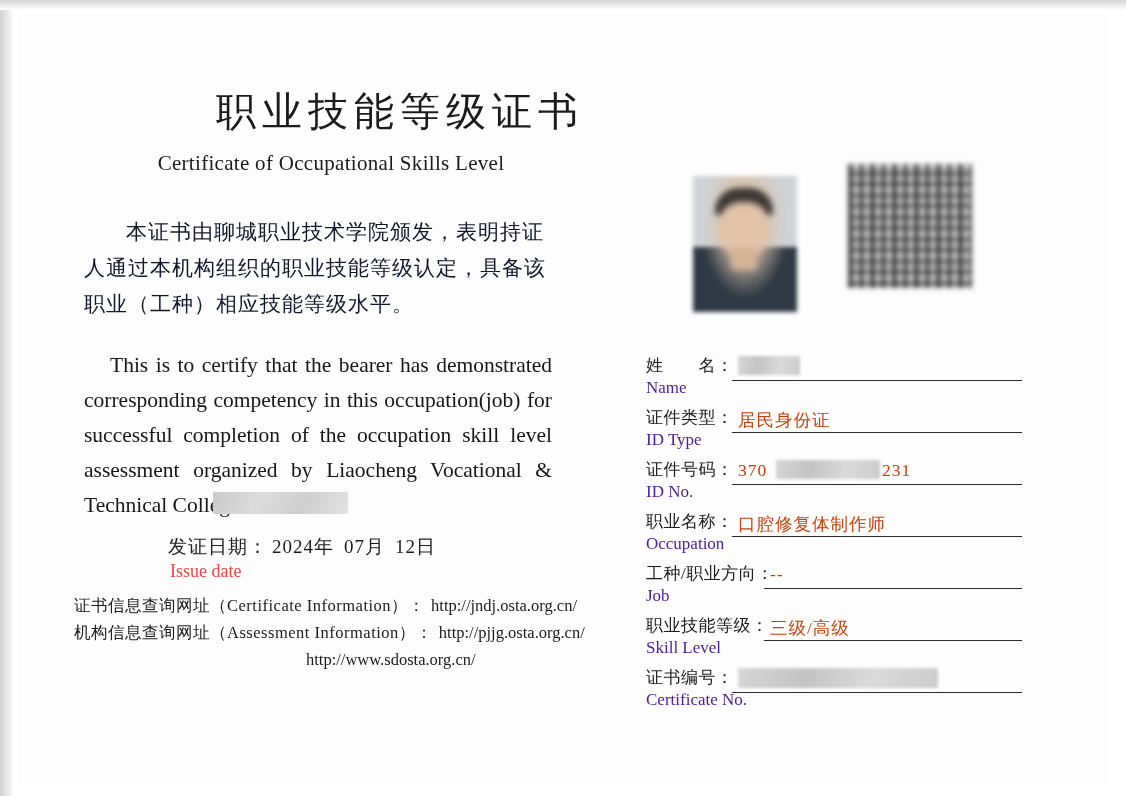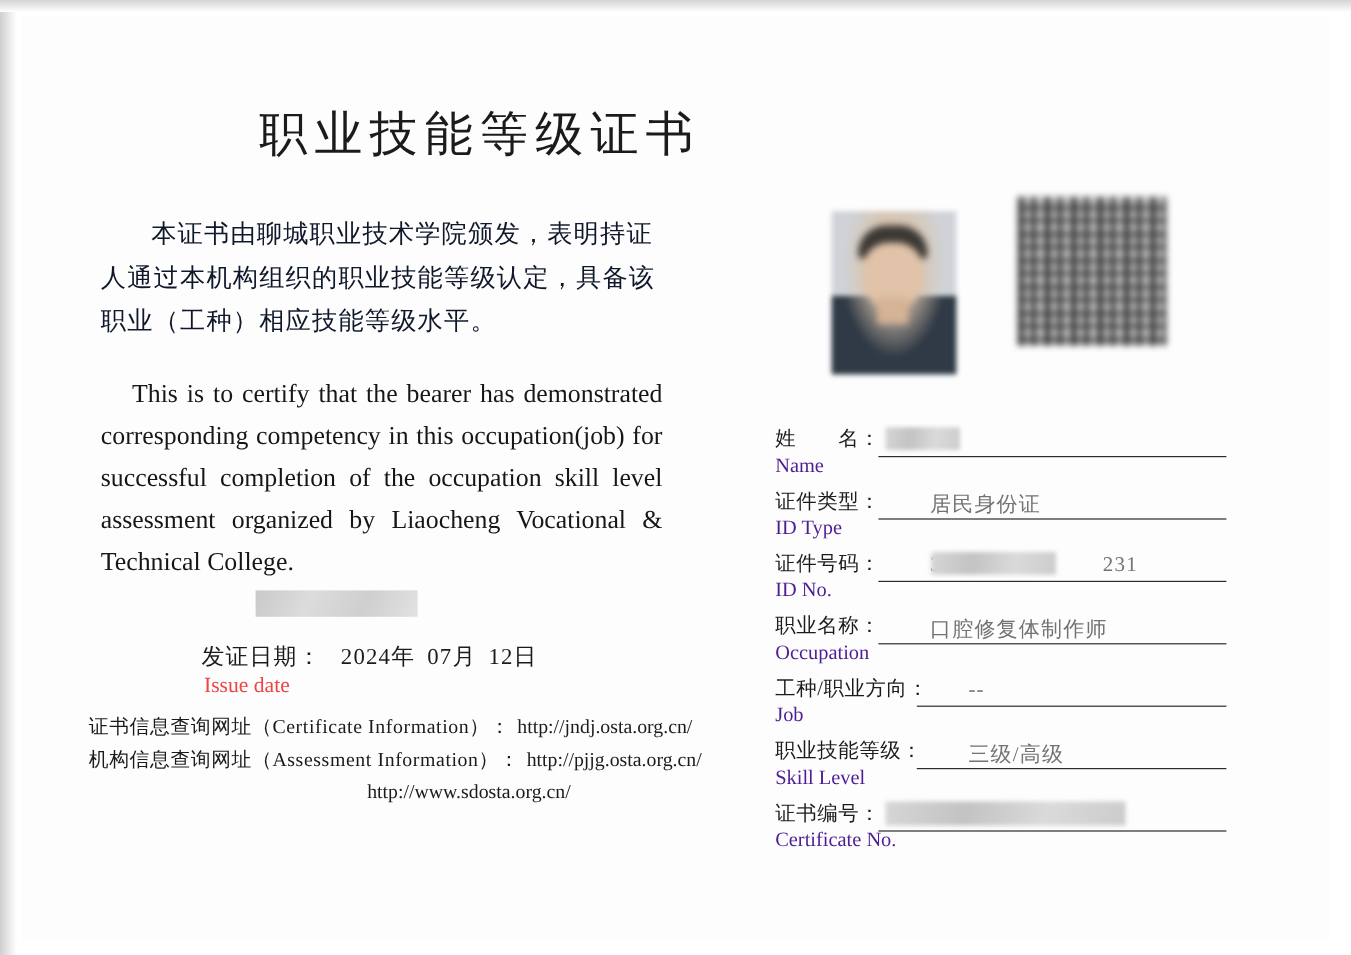--- a/index.html
+++ b/index.html
@@ -208,48 +208,48 @@
     top: 26px;
     width: 290px;
     border-bottom: 1px solid #2b2b2b;
   }
   .field.wide .line { left: 118px; width: 258px; }
   .field .val {
     position: absolute;
     left: 92px;
     top: 2px;
     font-size: 17.5px;
-    color: #737373;
+    color: #c2410c;
     letter-spacing: 1px;
-    margin-left: 37px;
   }
   .field.wide .val { left: 124px; }
   .redact {
     position: absolute;
     background: linear-gradient(100deg,#d6d6d6,#c3c3c3,#dadada,#cccccc);
     filter: blur(1.6px);
     border-radius: 1px;
   }
 </style>
 </head>
 <body>
 
 <div class="page">
   <div class="cert-body">
 
     <div class="left-col">
       <div class="title-cn">职业技能等级证书</div>
+      <div class="title-en">Certificate of Occupational Skills Level</div>
       <div class="para-cn">本证书由聊城职业技术学院颁发，表明持证人通过本机构组织的职业技能等级认定，具备该职业（工种）相应技能等级水平。</div>
       <div class="para-en">This is to certify that the bearer has demonstrated corresponding competency in this occupation(job) for successful completion of the occupation skill level assessment organized by Liaocheng Vocational &amp; Technical College.</div>
     </div>
 
     <div class="seal-block"></div>
 
     <div class="issue-row">
-      <span>发证日期：</span><span style="margin-left:16px">2024年</span><span style="margin-left:10px">07月</span><span style="margin-left:10px">12日</span>
+      <span>发证日期：</span><span style="margin-left:4px">2024年</span><span style="margin-left:10px">07月</span><span style="margin-left:10px">12日</span>
     </div>
     <div class="issue-en">Issue date</div>
 
     <div class="links">
       <div>
         <span class="lbl">证书信息查询网址（Certificate Information）：</span><span class="url">http://jndj.osta.org.cn/</span>
       </div>
       <div>
         <span class="lbl">机构信息查询网址（Assessment Information）：</span><span class="url">http://pjjg.osta.org.cn/</span>
       </div>

